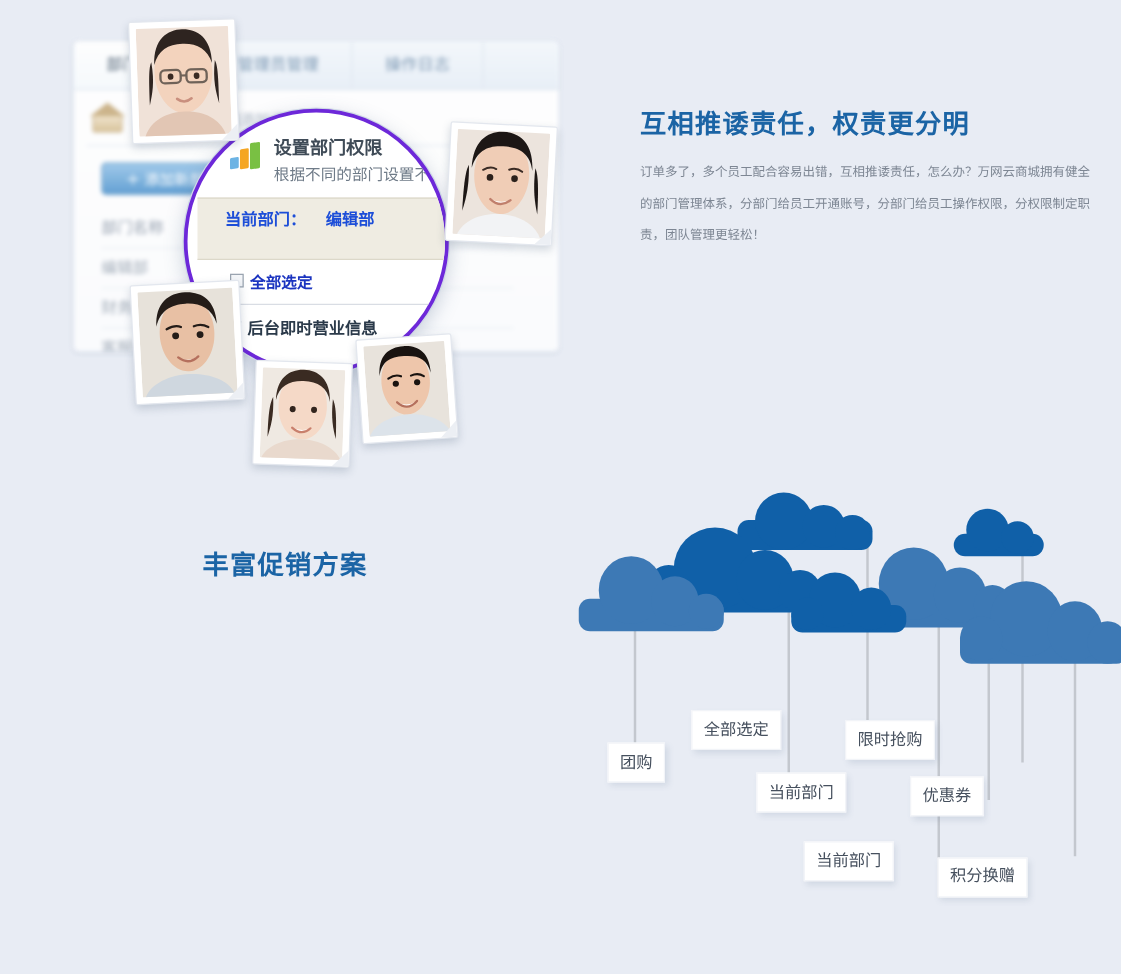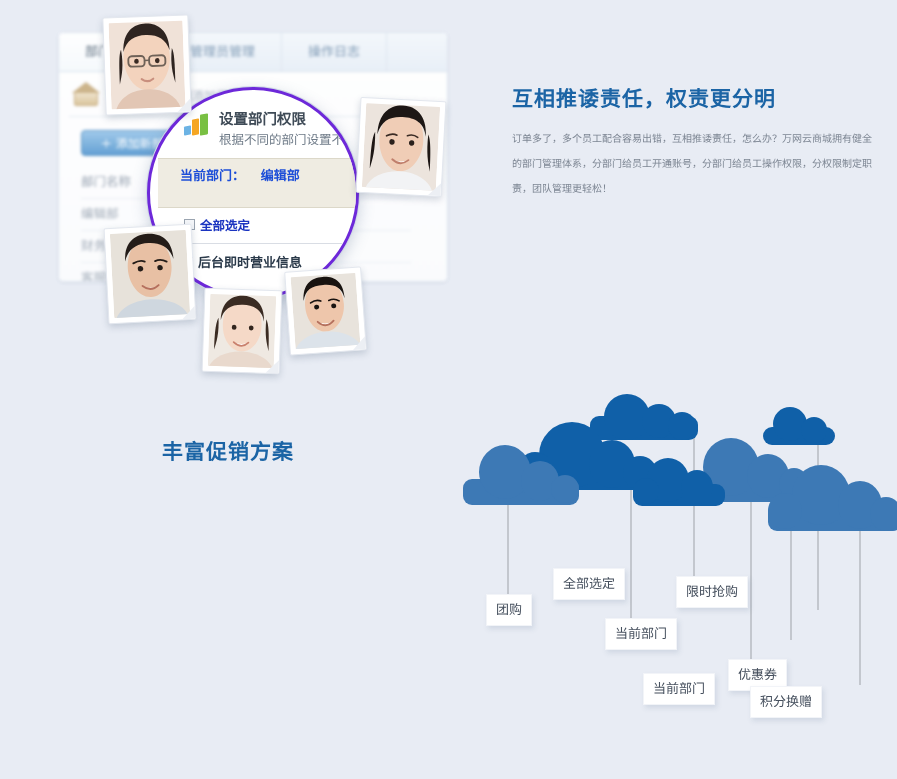--- a/index.html
+++ b/index.html
@@ -512,17 +512,17 @@
         <span style="left:70px;top:16px;width:44px;height:48px;background:#3d79b5;"></span>
         <span style="left:102px;top:32px;width:32px;height:34px;background:#3d79b5;"></span>
         <span style="left:0px;top:28px;width:34px;height:36px;background:#3d79b5;"></span>
       </div>
 
       <div class="tag" style="left:41px;top:204px;">团购</div>
       <div class="tag" style="left:108px;top:178px;">全部选定</div>
       <div class="tag" style="left:160px;top:228px;">当前部门</div>
       <div class="tag" style="left:198px;top:283px;">当前部门</div>
       <div class="tag" style="left:231px;top:186px;">限时抢购</div>
-      <div class="tag" style="left:283px;top:231px;margin-top:38px;">优惠券</div>
-      <div class="tag" style="left:305px;top:296px;">积分换赠</div>
+      <div class="tag" style="left:283px;top:231px;">优惠券</div>
+      <div class="tag" style="left:305px;top:296px;font-family:Liberation Mono, monospace;">积分换赠</div>
     </div>
   </div>
 </div>
 
 </body></html>

